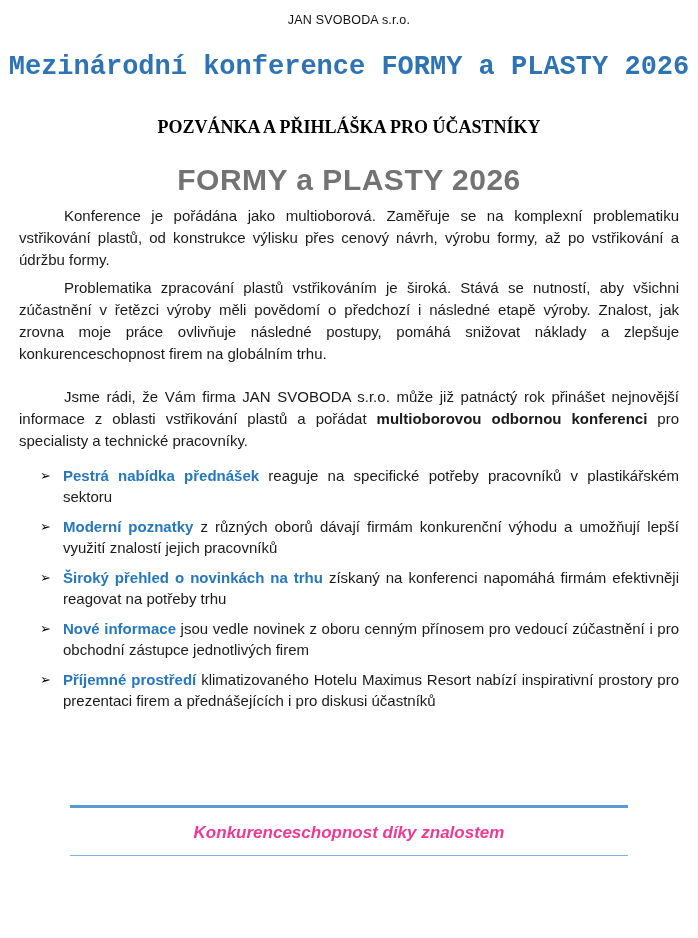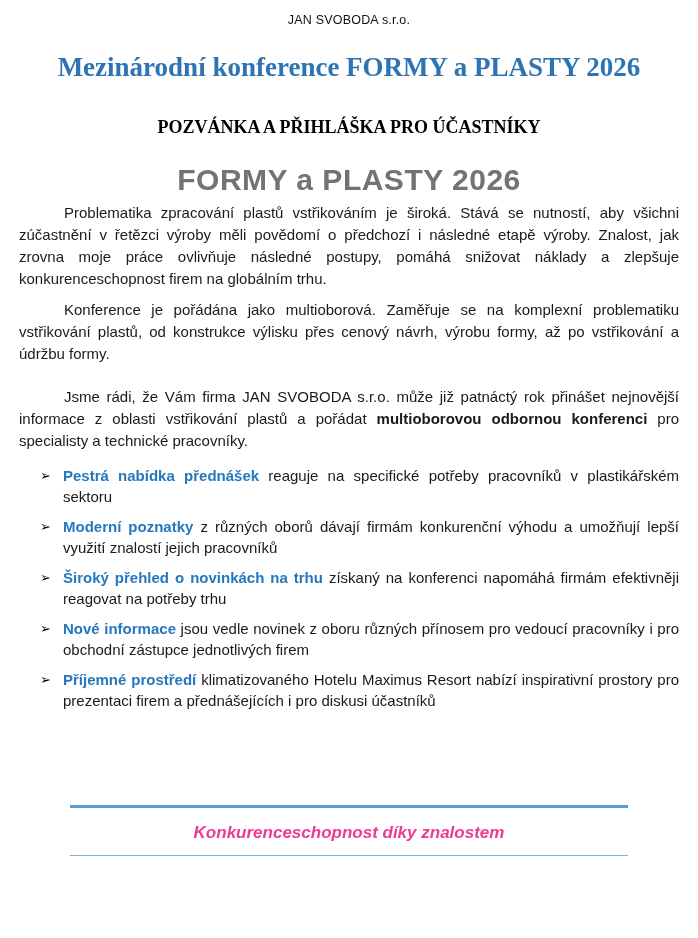--- a/index.html
+++ b/index.html
@@ -14,21 +14,21 @@
   .company{
     padding-top:13px;
     text-align:center;
     font-size:12.5px;
     letter-spacing:.2px;
     color:#111;
   }
   .main-title{
     margin:25px 0 0 0;
     text-align:center;
-    font-family:Liberation Serif, serif;
+    font-family:Liberation Mono, monospace;
     font-weight:bold;
     font-size:27px;
     line-height:31px;
     color:#2e74b5;
   }
   .subtitle{
     margin:34px 0 12px 0;
     text-align:center;
     font-family:"Liberation Serif","DejaVu Serif",serif;
     font-weight:bold;
@@ -117,31 +117,31 @@
 
   <div class="company">JAN SVOBODA s.r.o.</div>
 
   <div class="main-title">Mezinárodní konference FORMY a PLASTY 2026</div>
 
   <div class="subtitle">POZVÁNKA A PŘIHLÁŠKA PRO ÚČASTNÍKY</div>
 
   <div class="event-title">FORMY a PLASTY 2026</div>
 
 
+  <p class="body-p p2">Konference je pořádána jako multioborová. Zaměřuje se na komplexní problematiku vstřikování plastů, od konstrukce výlisku přes cenový návrh, výrobu formy, až po vstřikování a údržbu formy.</p>
+
   <p class="body-p p1">Problematika zpracování plastů vstřikováním je široká. Stává se nutností, aby všichni zúčastnění v řetězci výroby měli povědomí o předchozí i následné etapě výroby. Znalost, jak zrovna moje práce ovlivňuje následné postupy, pomáhá snižovat náklady a zlepšuje konkurenceschopnost firem na globálním trhu.</p>
-
-  <p class="body-p p2">Konference je pořádána jako multioborová. Zaměřuje se na komplexní problematiku vstřikování plastů, od konstrukce výlisku přes cenový návrh, výrobu formy, až po vstřikování a údržbu formy.</p>
 
   <p class="body-p p3"><span>Jsme rádi, že Vám firma JAN SVOBODA s.r.o. může již patnáctý rok přinášet nejnovější informace z oblasti vstřikování plastů a pořádat </span><b>multioborovou odbornou konferenci</b><span> pro specialisty a technické pracovníky.</span></p>
 
   <ul class="bullets">
     <li><span class="marker">➢</span><span class="lead">Pestrá nabídka přednášek</span><span> reaguje na specifické potřeby pracovníků v plastikářském sektoru</span></li>
     <li><span class="marker">➢</span><span class="lead">Moderní poznatky</span><span> z různých oborů dávají firmám konkurenční výhodu a umožňují lepší využití znalostí jejich pracovníků</span></li>
     <li><span class="marker">➢</span><span class="lead">Široký přehled o novinkách na trhu</span><span> získaný na konferenci napomáhá firmám efektivněji reagovat na potřeby trhu</span></li>
-    <li><span class="marker">➢</span><span class="lead">Nové informace</span><span> jsou vedle novinek z oboru různých přínosem pro vedoucí pracovníky i pro obchodní zástupce jednotlivých firem</span></li>
+    <li><span class="marker">➢</span><span class="lead">Nové informace</span><span> jsou vedle novinek z oboru cenným přínosem pro vedoucí zúčastnění i pro obchodní zástupce jednotlivých firem</span></li>
     <li><span class="marker">➢</span><span class="lead">Příjemné prostředí</span><span> klimatizovaného Hotelu Maximus Resort nabízí inspirativní prostory pro prezentaci firem a přednášejících i pro diskusi účastníků</span></li>
   </ul>
 
   <div class="separator">
     <div class="rule-top"></div>
     <div class="slogan">Konkurenceschopnost díky znalostem</div>
     <div class="rule-bottom"></div>
   </div>
 
 

